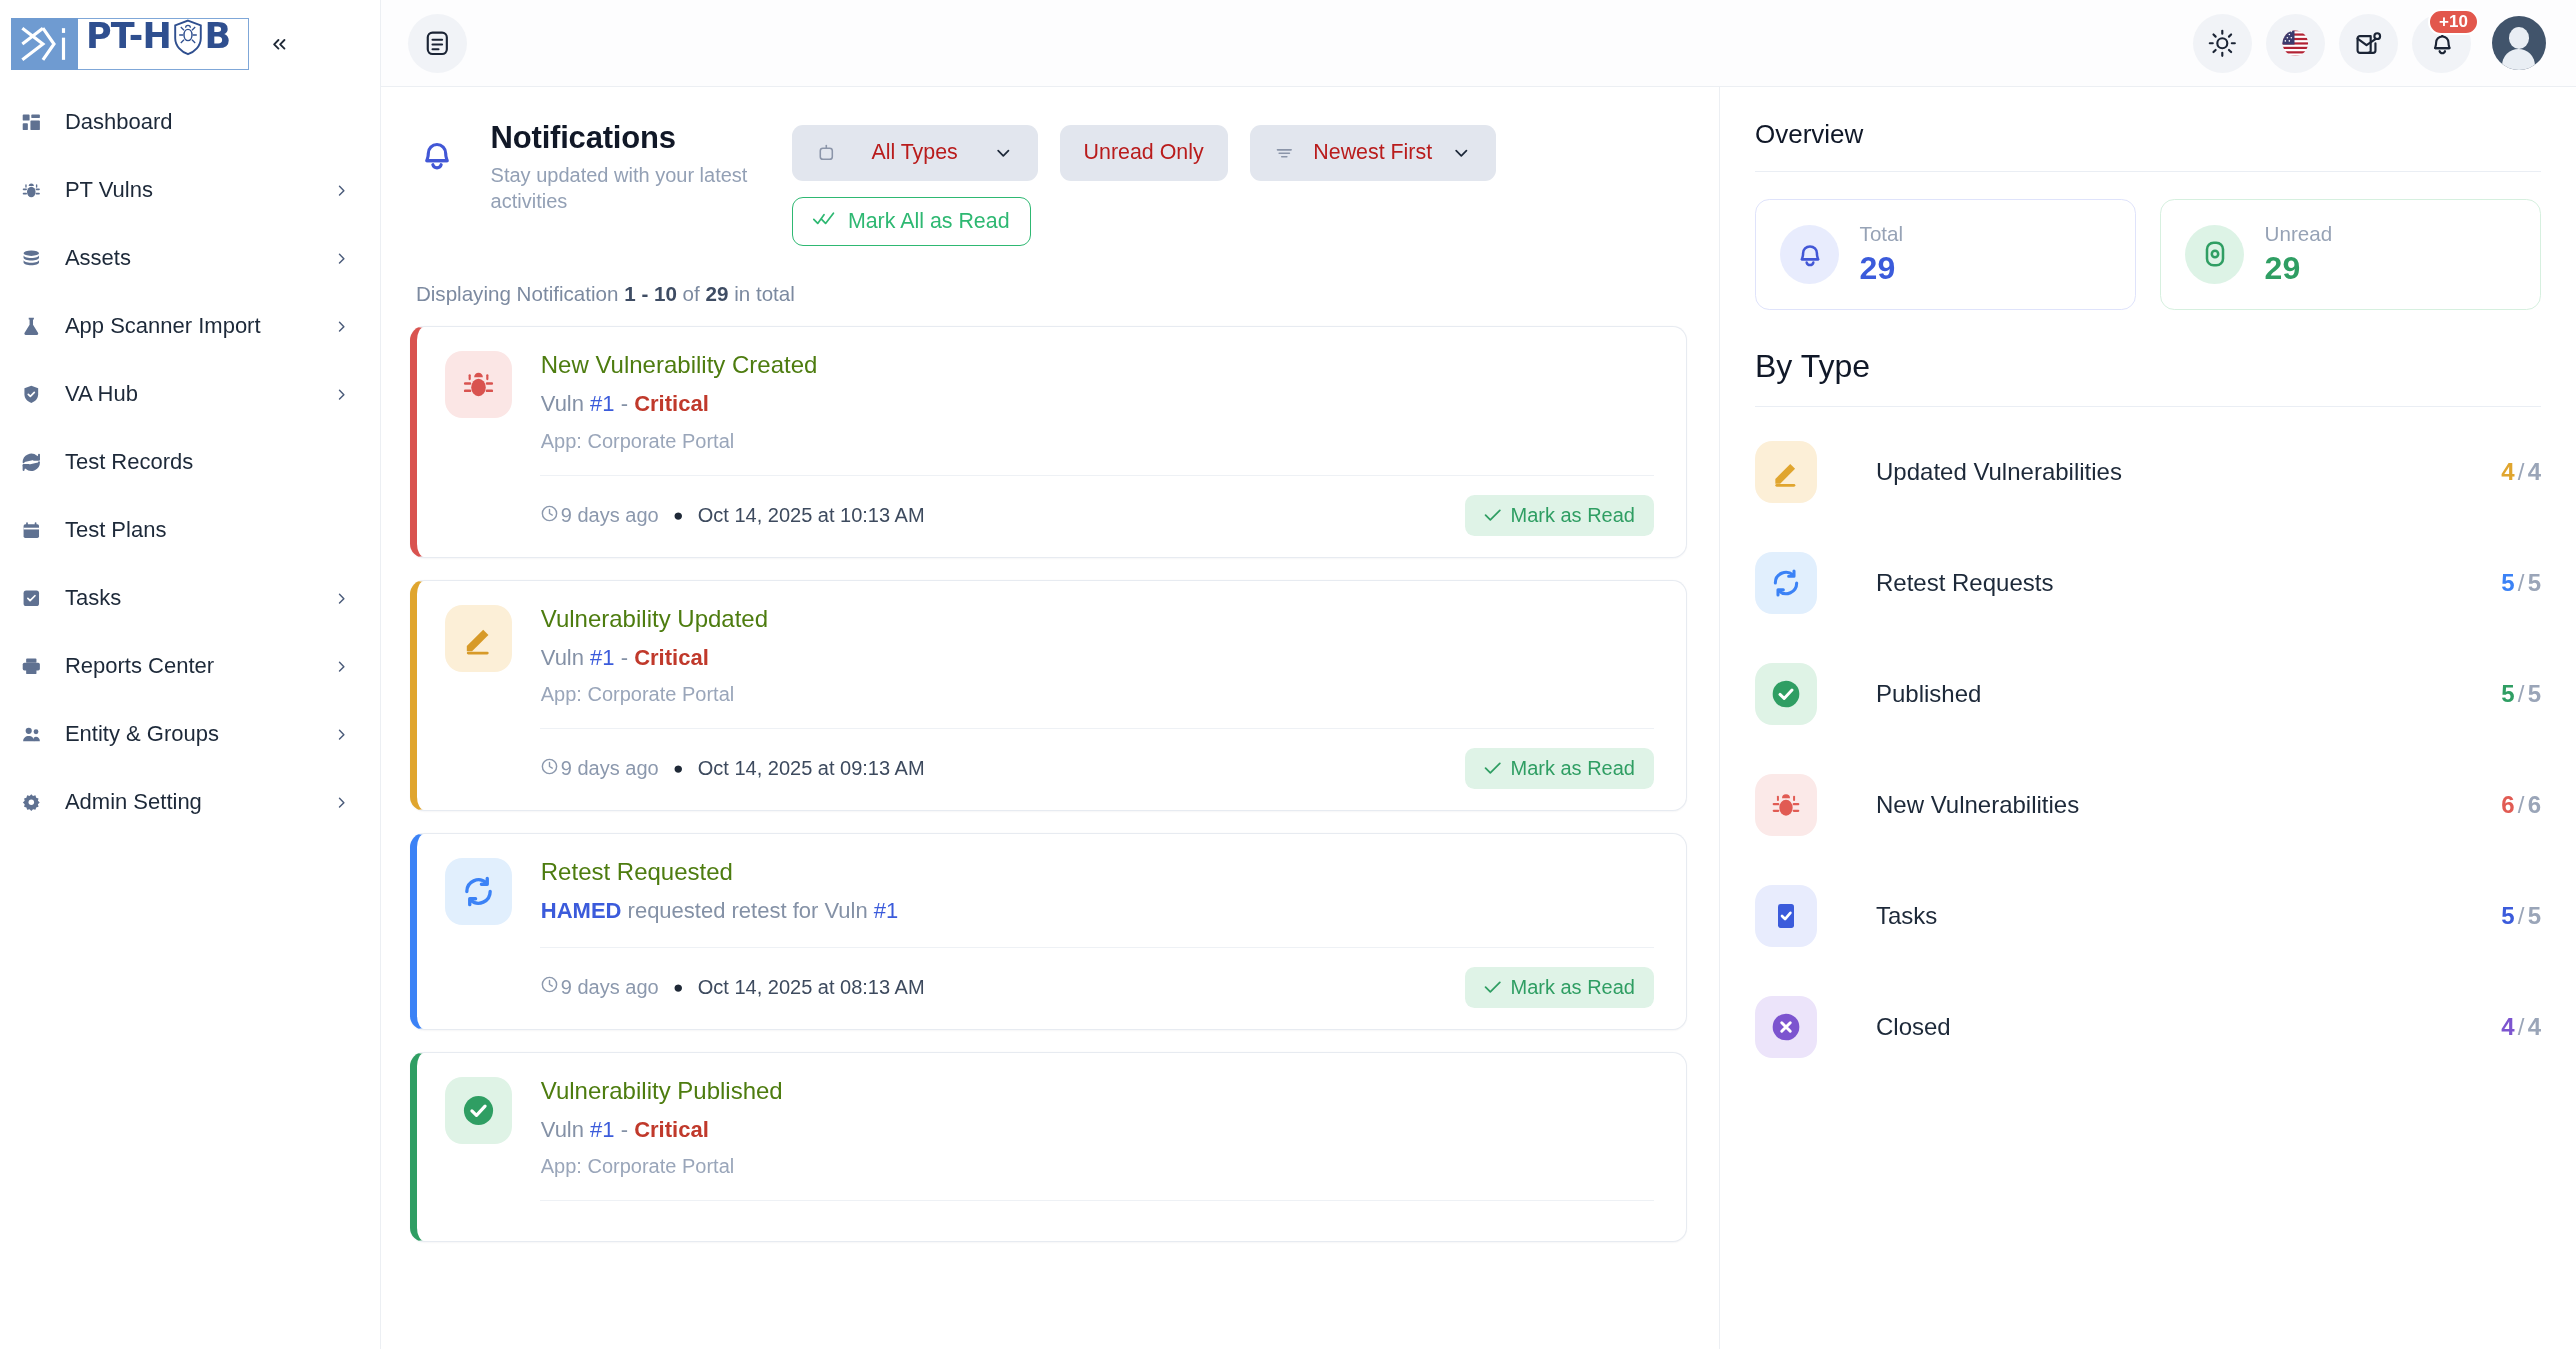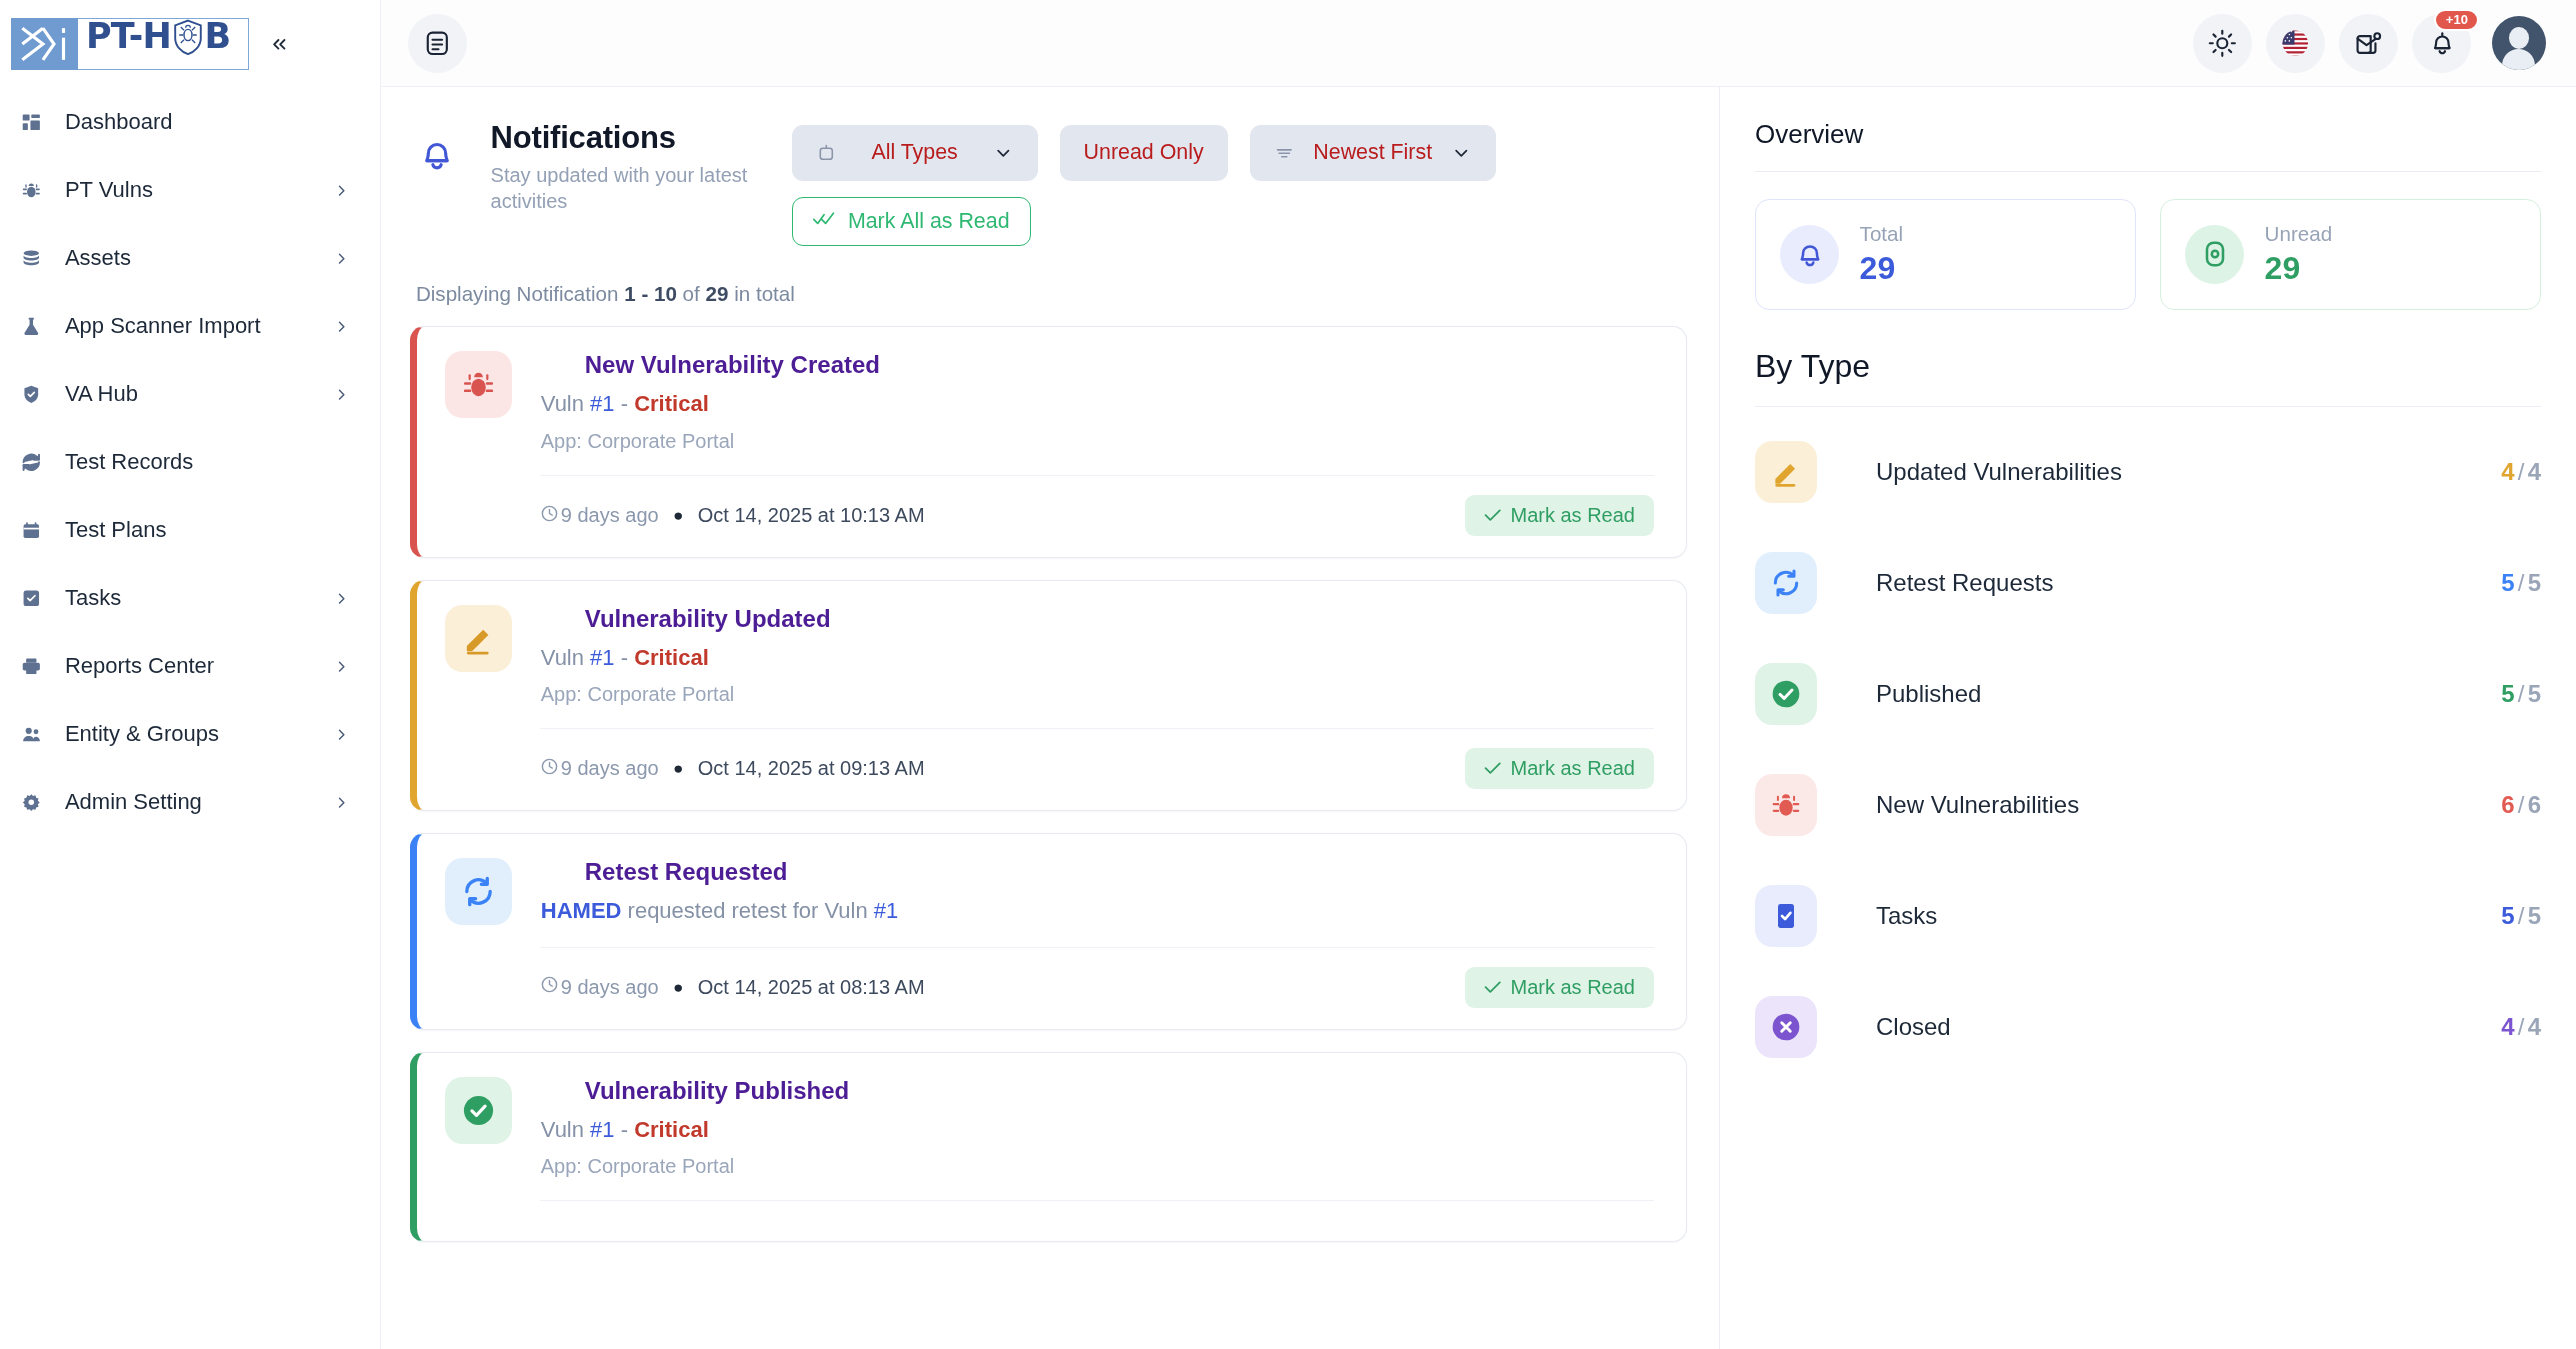--- a/index.html
+++ b/index.html
@@ -80,21 +80,21 @@
     width: 59px; height: 59px; border-radius: 50%;
     background: #f1f3f7; display: flex; align-items: center; justify-content: center;
     cursor: pointer;
   }
   .icon-circle svg { width: 28.6px; height: 28.6px; }
   .topbar-right { margin-left: auto; display: flex; align-items: center; gap: 14.3px; }
   .bell-wrap { position: relative; }
   .badge {
     position: absolute; top: -4.8px; right: -8px;
     background: #e2574c; color: #fff; border: 2.4px solid #fff;
-    border-radius: 17.4px; font-size: 13px; font-weight: 700;
+    border-radius: 17.4px; font-size: 17px; font-weight: 700;
     padding: 2.4px 9.5px 3.2px; line-height: 1;
   }
   .avatar {
     width: 54px; height: 54px; border-radius: 50%;
     background: #41546b; margin-left: 6.3px; overflow: hidden;
     display: flex; align-items: flex-end; justify-content: center;
     cursor: pointer;
   }
   .avatar-inner { position: relative; width: 54px; height: 54px; }
   .avatar-inner .h { position: absolute; left: 16.7px; top: 11px; width: 20.6px; height: 22px; border-radius: 50%; background: #e9eef4; }
@@ -147,21 +147,21 @@
     box-shadow: 0 0.8px 1.6px rgba(16,24,40,.04);
   }
   .card-top { display: flex; align-items: flex-start; }
   .card-ico {
     width: 67px; height: 67px; border-radius: 17.4px;
     display: flex; align-items: center; justify-content: center;
     flex: 0 0 67px;
   }
   .card-ico svg { width: 35px; height: 35px; }
   .card-body { margin-left: 28.6px; flex: 1; min-width: 0; }
-  .card-title { font-size: 24px; color: #4c1d95; font-weight: 700; margin-left: 44px; }
+  .card-title { font-size: 24px; color: #4d7c0f; font-weight: 400; }
   .card-sub { font-size: 22px; color: #8491a6; margin-top: 12px; }
   .card-sub .num { color: #3b5bdb; }
   .card-sub .sev { color: #c0392b; font-weight: 700; }
   .card-sub .user { color: #3b5bdb; font-weight: 700; }
   .card-app { font-size: 20px; color: #9aa6ba; margin-top: 12.7px; }
   .card-divider { border-top: 0.8px solid #eef1f5; margin: 22px 0 0 95px; }
   .card-foot {
     display: flex; align-items: center; margin-left: 95px;
     padding-top: 19px;
   }

